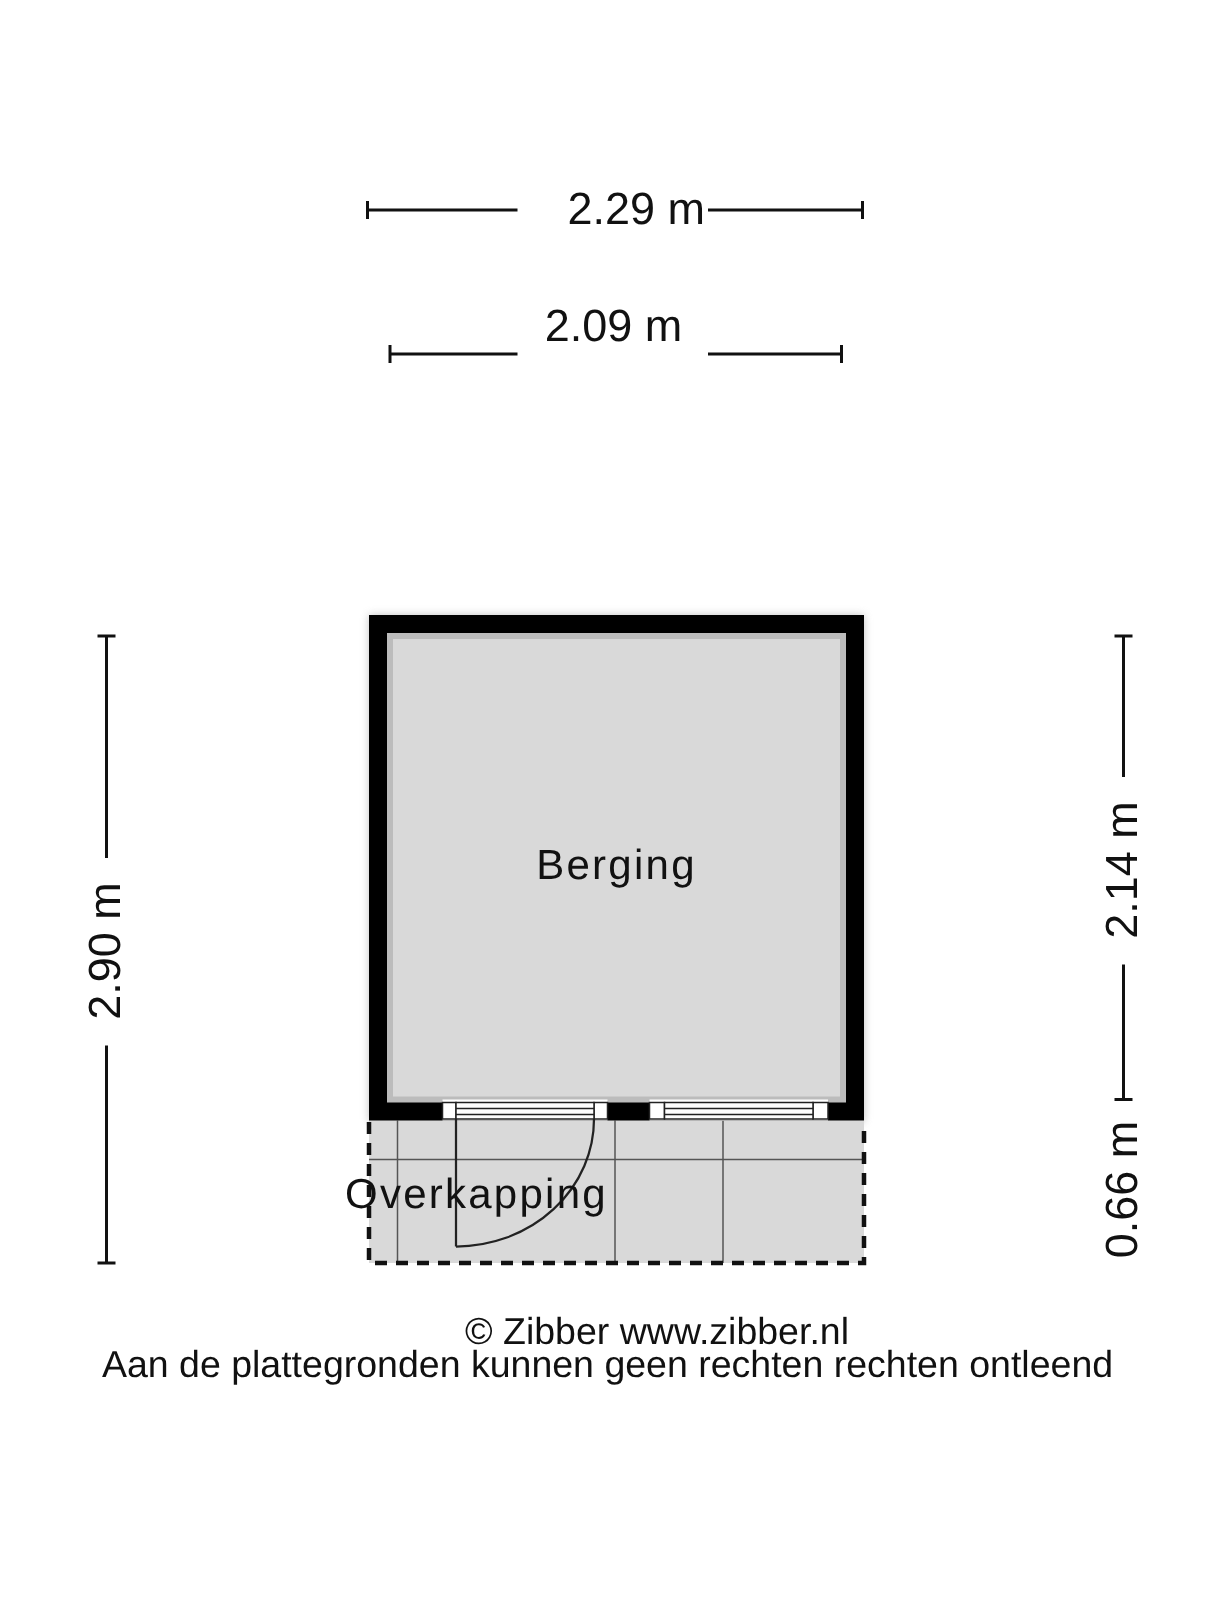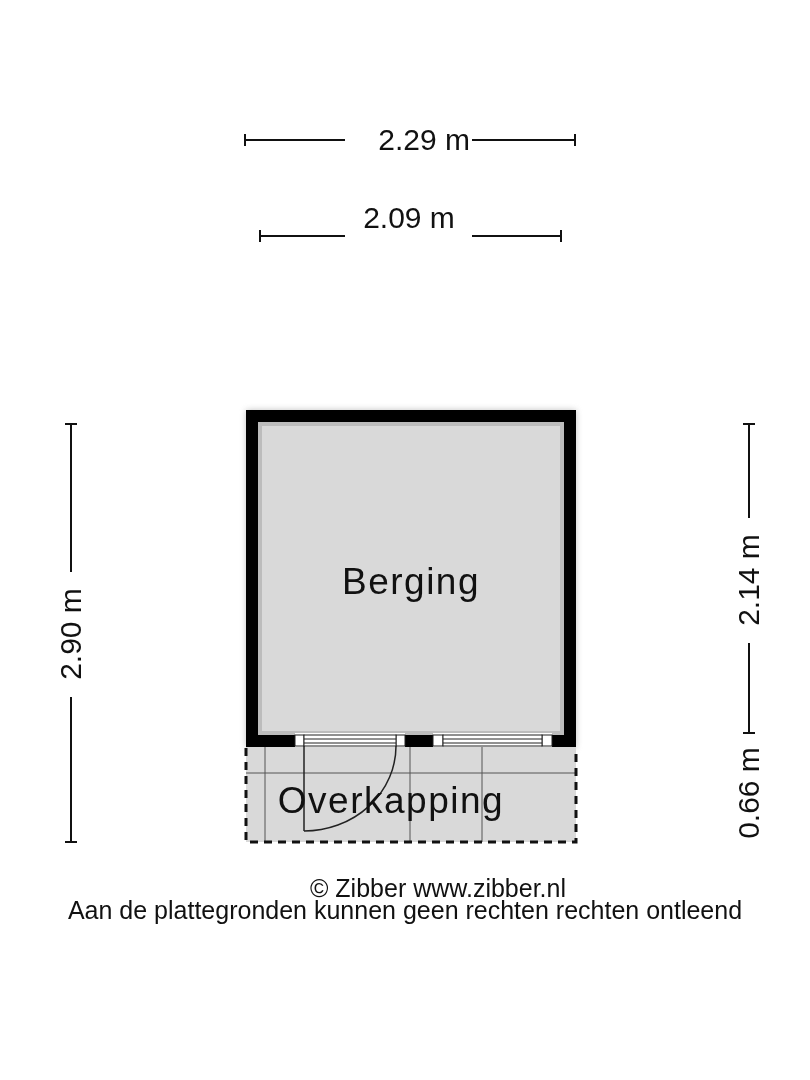--- a/index.html
+++ b/index.html
@@ -1,21 +1,21 @@
 <!DOCTYPE html>
 <html><head>
 <meta charset="utf-8">
 <style>
   html, body { margin:0; padding:0; background:#ffffff; }
   body { width:810px; height:1080px; position:relative; overflow:hidden;
          font-family:"Liberation Sans", sans-serif; color:#111; }
   .abs { position:absolute; }
   .dimtext { font-size:30px; line-height:30px; white-space:nowrap; color:#111; }
   .vtext { transform: rotate(-90deg); transform-origin:center center; }
-  .room-label { font-size:37px; letter-spacing:1.5px; white-space:nowrap; }
+  .room-label { font-size:28px; letter-spacing:1.5px; white-space:nowrap; }
   .footer { font-size:25px; text-align:center; width:810px; left:0; line-height:30px; }
 </style>
 </head>
 <body>
 
 <svg class="abs" style="left:0;top:0" width="810" height="1080" viewBox="0 0 810 1080">
   <defs>
     <filter id="shadow" x="-10%" y="-10%" width="120%" height="120%">
       <feGaussianBlur stdDeviation="3"></feGaussianBlur>
     </filter>
@@ -89,16 +89,16 @@
   </g>
 </svg>
 
 <div class="abs dimtext" style="left:348px;top:125px;width:122px;text-align:right;">2.29 m</div>
 <div class="abs dimtext" style="left:348px;top:203px;width:122px;text-align:center;">2.09 m</div>
 <div class="abs dimtext vtext" style="left:10px;top:619px;width:122px;text-align:center;">2.90 m</div>
 <div class="abs dimtext vtext" style="left:688px;top:565px;width:122px;text-align:center;">2.14 m</div>
 <div class="abs dimtext vtext" style="left:688px;top:778px;width:122px;text-align:center;">0.66 m</div>
 
 <div class="abs room-label" style="left:260px;top:561px;width:302px;text-align:center;">Berging</div>
-<div class="abs room-label" style="left:256px;top:780px;width:270px;text-align:center;">Overkapping</div>
+<div class="abs room-label" style="left:230px;top:780px;width:270px;text-align:left;">Overkapping</div>
 
 <div class="abs footer" style="top:895px;">Aan de plattegronden kunnen geen rechten rechten ontleend</div>
 <div class="abs footer" style="top:873px;padding-left:33px;">© Zibber www.zibber.nl</div>
 
 </body></html>

